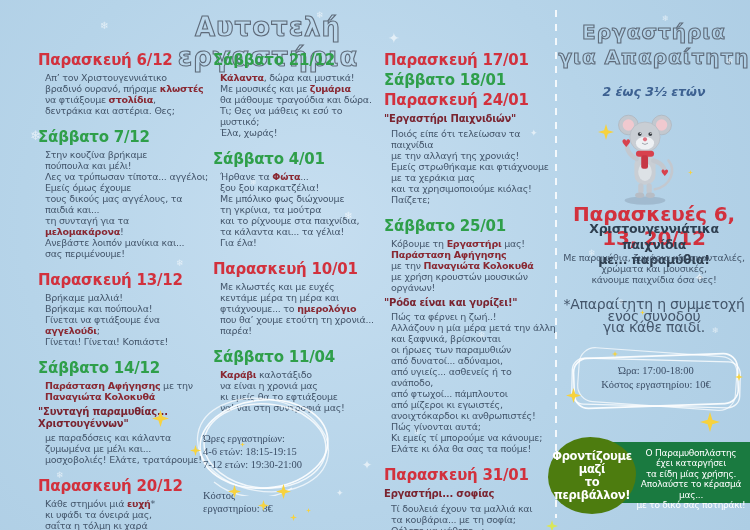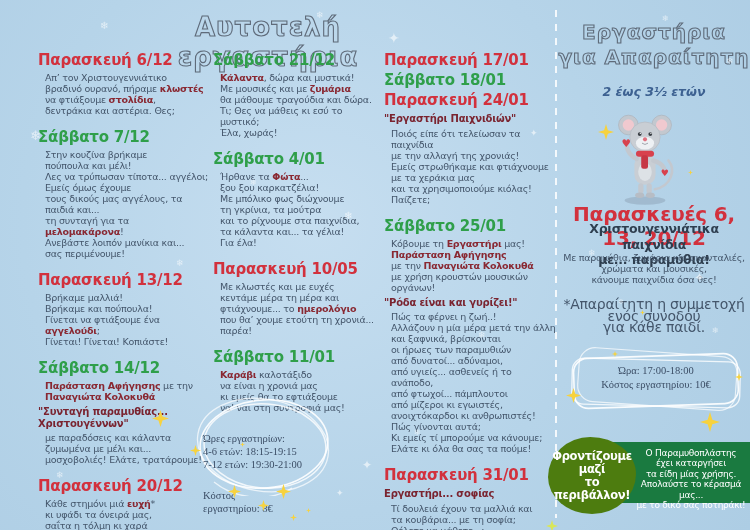--- a/index.html
+++ b/index.html
@@ -120,29 +120,29 @@
       <div class="heading green">Σάββατο 4/01</div>
       <div class="body"><span>Ήρθανε τα </span><span class="kw">Φώτα</span><span>...
 ξου ξου καρκατζέλια!
 Με μπόλικο φως διώχνουμε
 τη γκρίνια, τα μούτρα
 και το ρίχνουμε στα παιχνίδια,
 τα κάλαντα και... τα γέλια!
 Για έλα!</span></div>
     </div>
     <div class="section">
-      <div class="heading red">Παρασκευή 10/05</div>
+      <div class="heading red">Παρασκευή 10/01</div>
       <div class="body"><span>Με κλωστές και με ευχές
 κεντάμε μέρα τη μέρα και
 φτιάχνουμε... το </span><span class="kw">ημερολόγιο</span><span>
 που θα’ χουμε ετούτη τη χρονιά...
 παρέα!</span></div>
     </div>
     <div class="section">
-      <div class="heading green">Σάββατο 11/01</div>
+      <div class="heading green">Σάββατο 11/04</div>
       <div class="body"><span class="kw">Καράβι</span><span> καλοτάξιδο
 να είναι η χρονιά μας
 κι εμείς θα το εφτιάξουμε
 να’ ναι στη συντροφιά μας!</span></div>
     </div>
   </div>
 <div class="col" id="col3">
     <div class="section">
       <div class="heading red">Παρασκευή 17/01</div>
       <div class="heading green">Σάββατο 18/01</div>

